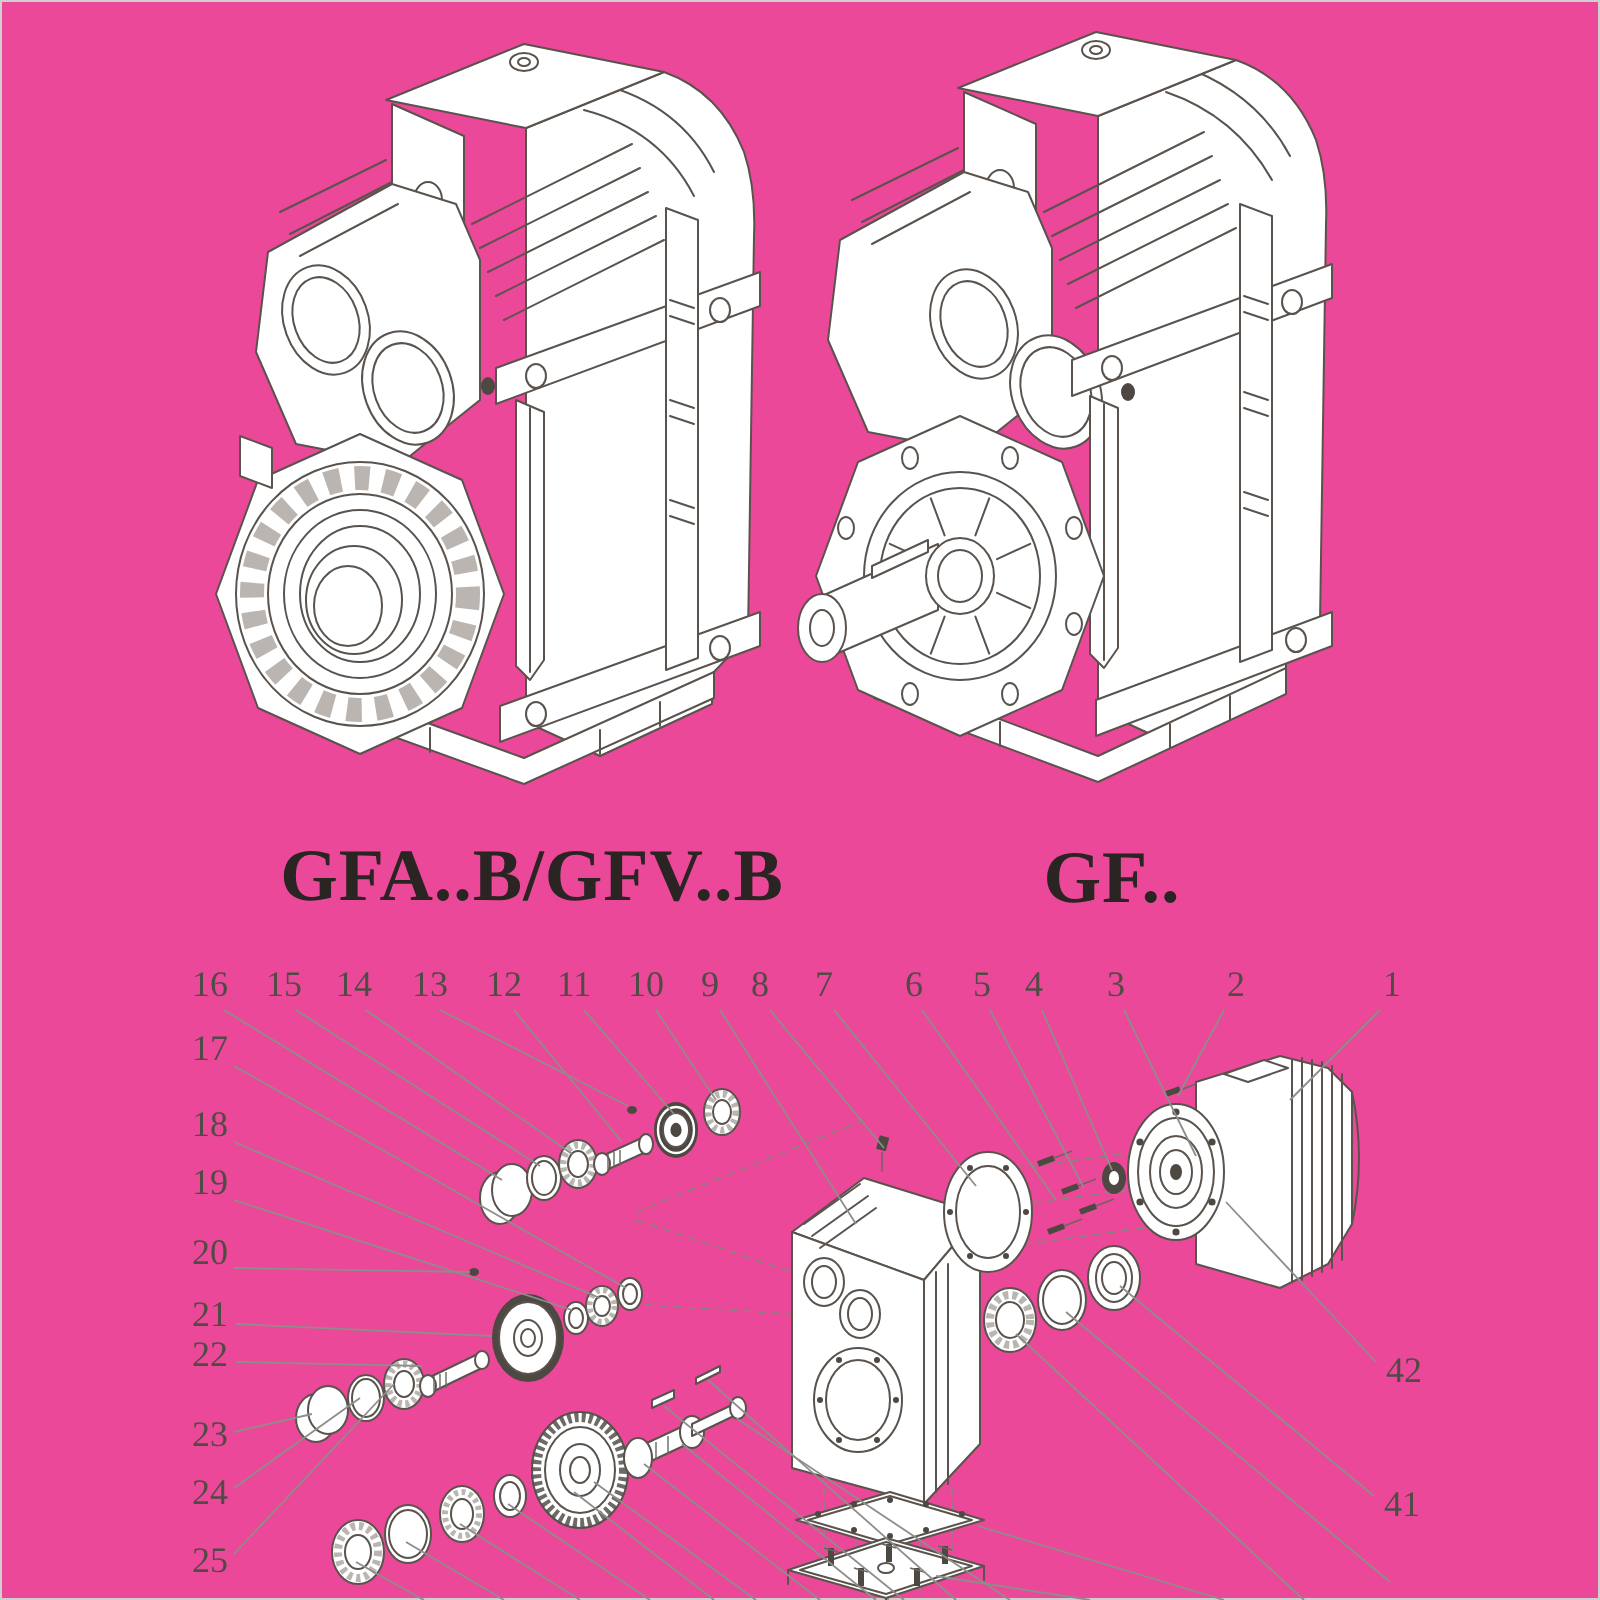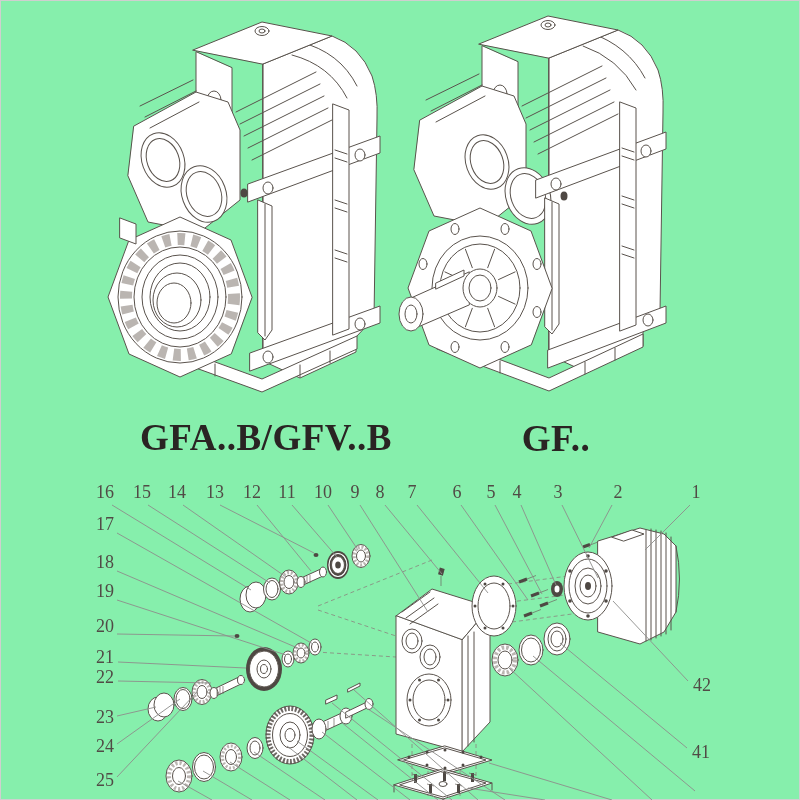--- a/index.html
+++ b/index.html
@@ -1,16 +1,16 @@
 <!DOCTYPE html>
 <html><head>
 <meta charset="utf-8">
 <style>
   html,body{margin:0;padding:0;background:#fff;}
-  #canvas{position:relative;width:800px;height:800px;background:#86efac;overflow:hidden;
+  #canvas{position:relative;width:800px;height:800px;background:#ec4899;overflow:hidden;
           font-family:"Liberation Serif",serif;}
   svg{display:block;}
   .fw{fill:#ffffff;stroke:#5a534d;stroke-width:1;stroke-linejoin:round;stroke-linecap:round;}
   .ln{fill:none;stroke:#5a534d;stroke-width:1;stroke-linejoin:round;stroke-linecap:round;}
   .thin{fill:none;stroke:#6b655f;stroke-width:.7;}
   .dk{fill:#4e4843;stroke:none;}
   .cage{fill:none;stroke:#8f8881;opacity:.62;}
   .teeth{fill:none;stroke:#55504a;opacity:.85;}
   .dash{fill:none;stroke:#8a847e;stroke-width:.8;stroke-dasharray:4 3;}
   .leader{stroke:#8d8d8b;stroke-width:.9;fill:none;}

